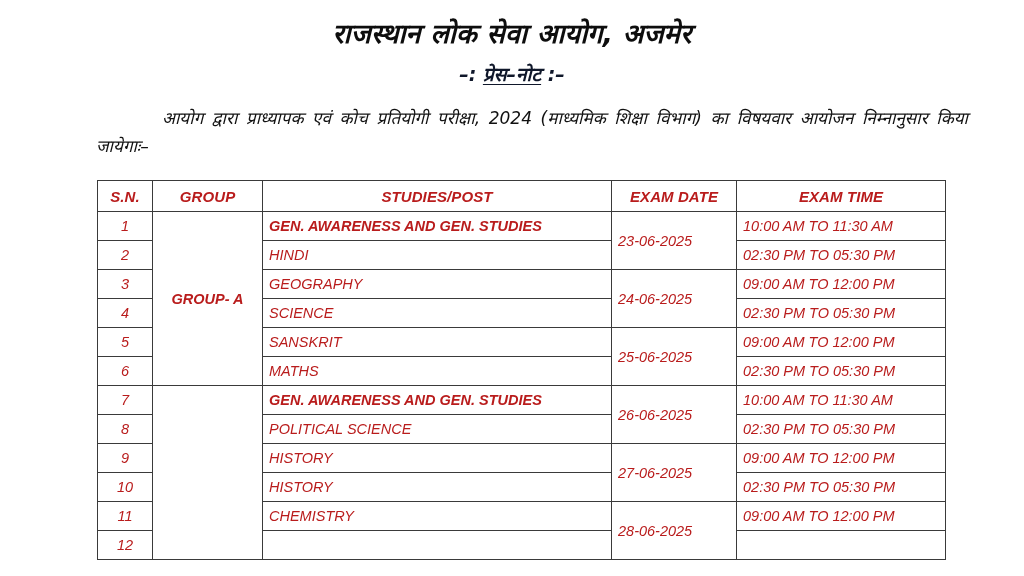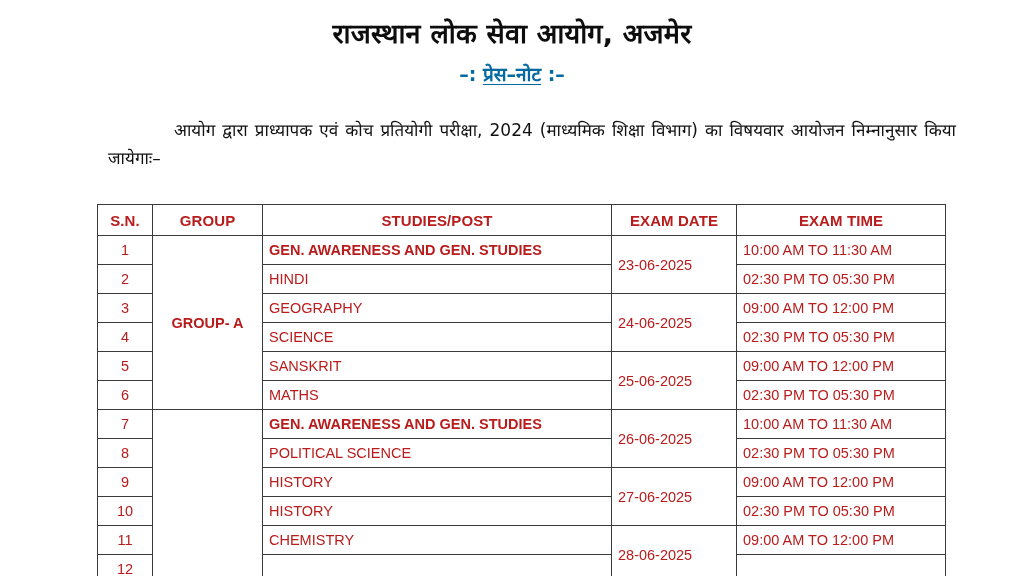--- a/index.html
+++ b/index.html
@@ -14,40 +14,41 @@
     background: #ffffff;
     color: #111111;
     font-family: "Liberation Sans", "DejaVu Sans", sans-serif;
     -webkit-font-smoothing: antialiased;
   }
   .page {
     position: relative;
     width: 1024px;
     height: 456px;
     box-sizing: border-box;
+    font-style: italic;
   }
 
   
   .doc-title {
     text-align: center;
     font-family: "DejaVu Sans", "Liberation Sans", sans-serif;
     font-size: 27px;
     font-weight: 700;
     letter-spacing: 0.2px;
     color: #0d0d0d;
     margin: 0;
     padding-top: 16px;
     line-height: 1.35;
   }
   .doc-subtitle {
     text-align: center;
     font-family: "DejaVu Sans", "Liberation Sans", sans-serif;
     font-size: 19px;
     font-weight: 700;
-    color: #0369a1;
+    color: #0f172a;
     margin: 0;
     padding-top: 10px;
     line-height: 1.3;
   }
   .doc-subtitle .u {
     text-decoration: underline;
     text-underline-offset: 3px;
   }
   .date-line {
     text-align: right;
@@ -59,21 +60,21 @@
     padding-top: 14px;
     padding-right: 72px;
     line-height: 1.3;
   }
 
   
   .body-para {
     font-family: "DejaVu Sans", "Liberation Sans", sans-serif;
     font-size: 17px;
     color: #111111;
-    margin: 12px;
+    margin: 0;
     padding: 18px 56px 0 96px;
     line-height: 1.62;
     text-align: justify;
     text-justify: inter-word;
   }
   .body-para .indent {
     display: inline-block;
     width: 66px;
   }
 

